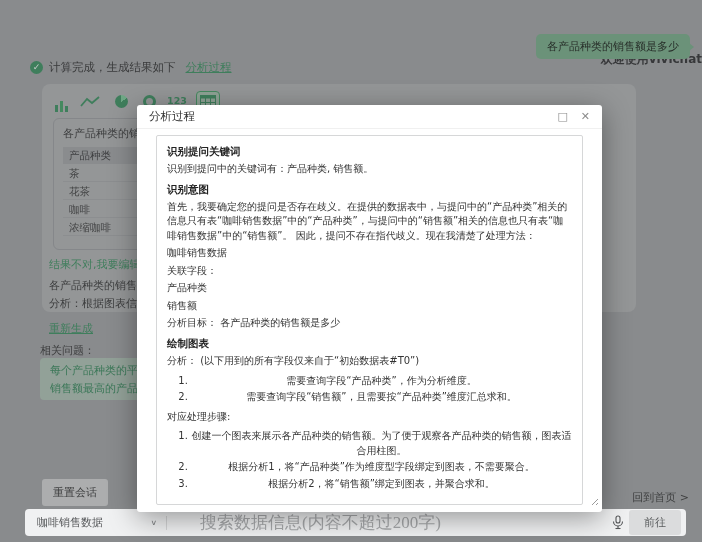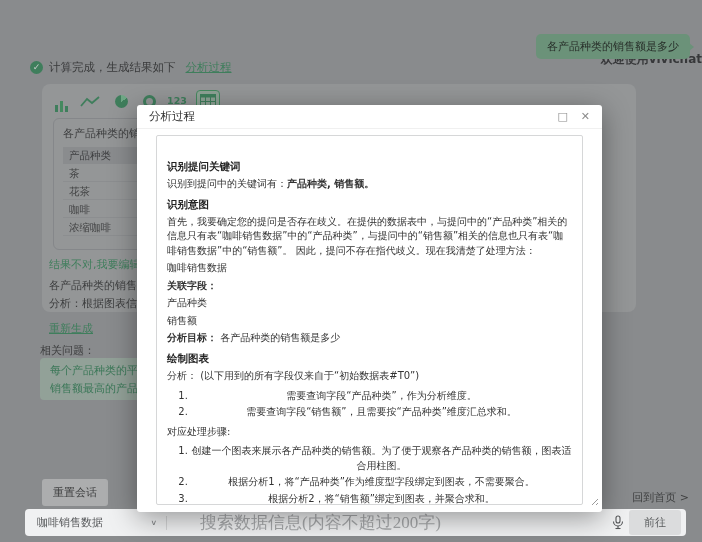--- a/index.html
+++ b/index.html
@@ -33,21 +33,21 @@
     width:13px; height:13px; border-radius:50%;
     background:#3F7E5C; color:#C9CCCA; font-size:9px; line-height:13px;
     text-align:center; margin-right:6px; flex:0 0 auto;
   }
   .process-link { color:#3F7E5C; text-decoration:underline; margin-left:10px; cursor:pointer; }
 
   .msg-card {
     position:absolute; left:42px; top:84px; width:594px; height:228px;
     background:#949697; border-radius:8px;
   }
-  .toolbar { position:absolute; left:4px; top:6px; height:22px; display:flex; }
+  .toolbar { position:absolute; left:4px; top:6px; height:22px; display:flex; align-items:center; }
   .tb { display:flex; align-items:center; justify-content:center; height:22px; cursor:pointer; }
   .bar-icon { margin-left:2px; width:26px; display:flex; align-items:flex-end; gap:2px; }
   .bar-icon i { display:block; width:3px; background:#3F7E5C; }
   .bar-icon i:nth-child(1){height:7px;} .bar-icon i:nth-child(2){height:11px; background:#45895F;}
   .bar-icon i:nth-child(3){height:6px;}
   .line-icon { width:32px; }
   .pie-icon { width:30px; }
   .pie-icon .pie {
     width:13px; height:13px; border-radius:50%;
     background:conic-gradient(#6FA886 0 16%, #3F7E5C 16% 100%);
@@ -126,27 +126,27 @@
   .modal-header {
     height:24px; padding:0 12px; display:flex; align-items:center;
     justify-content:space-between; border-bottom:1px solid #F0F0F0;
   }
   .modal-title { font-size:11.5px; color:#333; }
   .win-controls { display:flex; gap:13px; color:#8C8C8C; font-size:11px; }
   .win-controls span { cursor:pointer; line-height:1; }
   .doc-box {
     position:absolute; left:19px; top:30px; width:427px; height:370px;
     border:1px solid #D6D7D8; border-radius:2px;
-    padding:22px 10px; overflow:hidden;
+    padding:7px 10px; overflow:hidden;
     font-size:10px; line-height:1.45; color:#333;
   }
   .doc-box h4 { font-size:10.5px; color:#222; margin:5px 0 2px; }
   .doc-box h4:first-child { margin-top:1px; }
   .doc-box p { margin:3px 0; }
-  .doc-box .lbl { font-weight:bold; }
+  .doc-box .lbl { font-weight:normal; }
   .doc-box ol { margin:5px 0 5px; padding-left:24px;text-align:center; }
   .doc-box li { margin:2px 0; }
   .resize-handle { position:absolute; right:3px; bottom:2px; cursor:nwse-resize; }
 </style>
 </head>
 <body>
 
 <div class="page-title">欢迎使用vivichat</div>
 
 <div class="bubble">各产品种类的销售额是多少</div>

